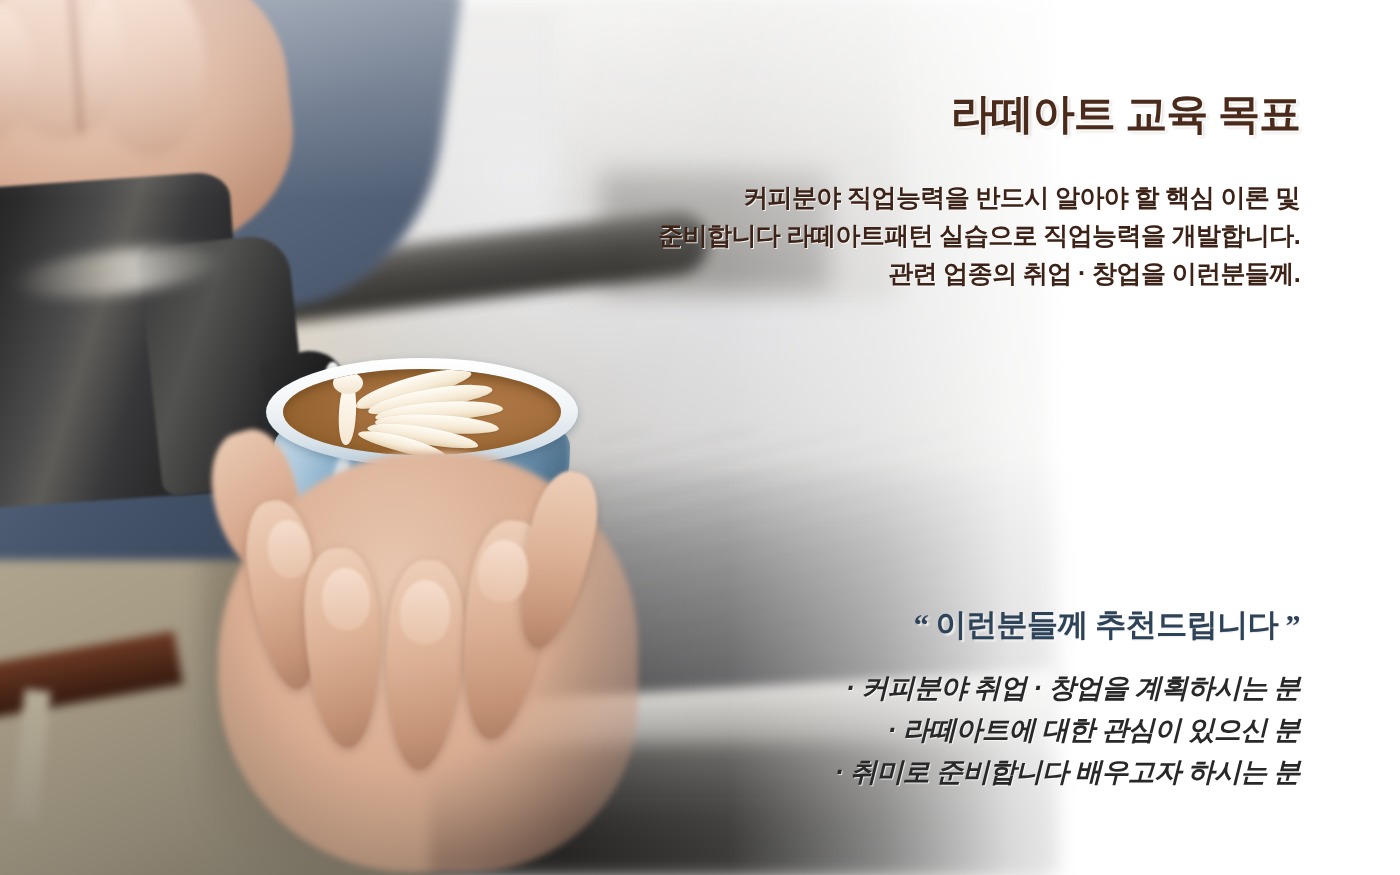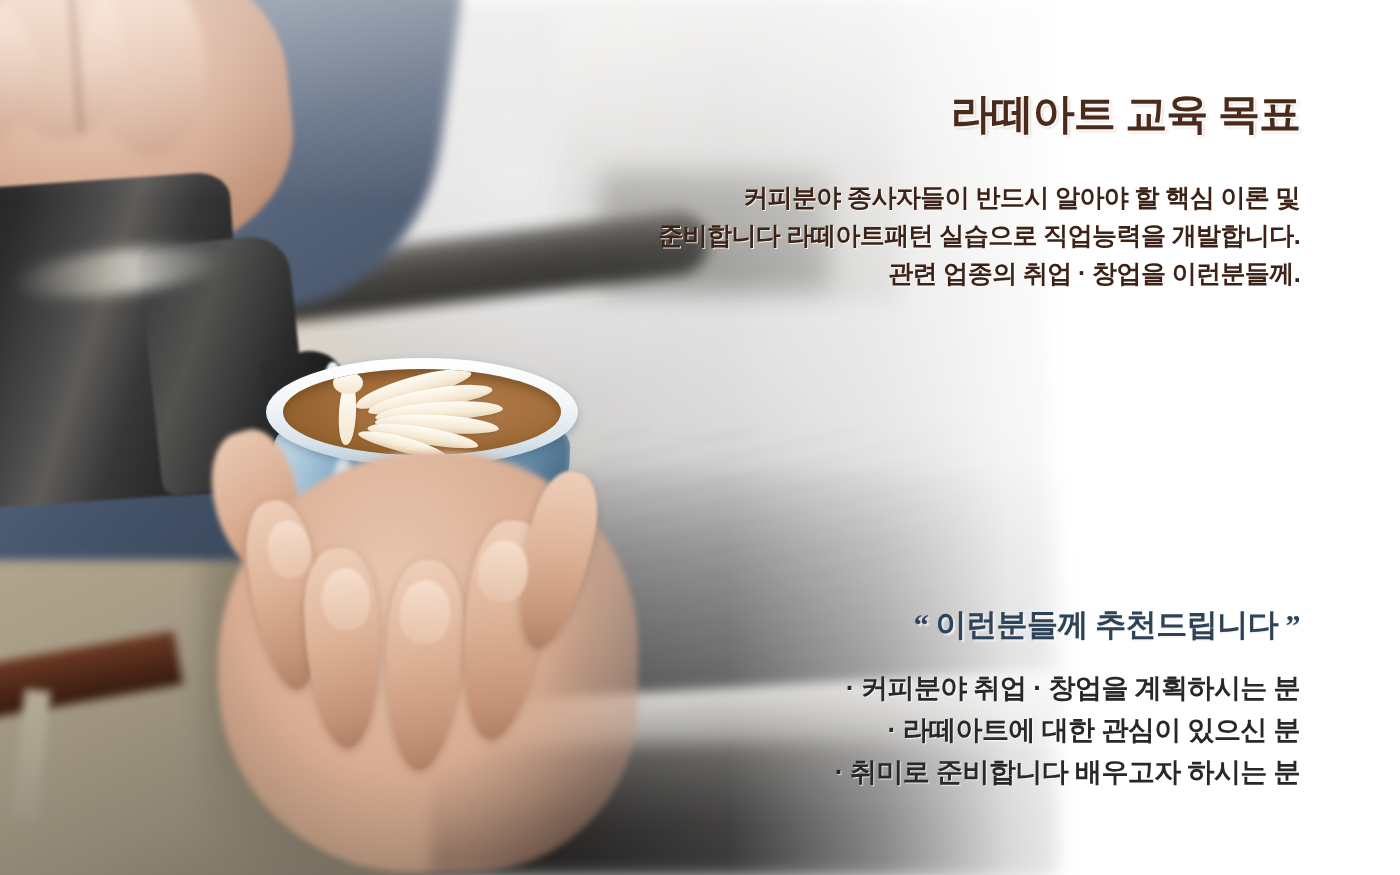--- a/index.html
+++ b/index.html
@@ -440,21 +440,21 @@
     right: 100px;
     top: 667px;
     text-align: right;
     color: #282828;
     font-size: 27px;
     font-weight: 600;
     line-height: 42px;
     letter-spacing: -0.6px;
     text-shadow: 1px 1px 1px rgba(255,255,255,.8);
   }
-  .rec-lines .ln { display: block; white-space: nowrap; }
+  .rec-lines .ln { display: block; white-space: nowrap; font-style: italic; }
 </style>
 </head>
 <body>
 
 <div id="banner">
 
   <div class="photo">
     <div class="bg-room"></div>
     <div class="bg-machine-body"></div>
     <div class="bg-machine-dark"></div>
@@ -520,21 +520,21 @@
 
     <div class="fade-top"></div>
     <div class="fade-right"></div>
   </div>
 
   <div class="text-layer">
 
     <div class="goal-title">라떼아트 교육 목표</div>
 
     <div class="goal-lines">
-      <span class="ln">커피분야 종사자들이 반드시 알아야 할 핵심 이론 및</span>
+      <span class="ln">커피분야 직업능력을 반드시 알아야 할 핵심 이론 및</span>
       <span class="ln">준비합니다 라떼아트패턴 실습으로 직업능력을 개발합니다.</span>
       <span class="ln">관련 업종의 취업 · 창업을 이런분들께.</span>
     </div>
 
     <div class="rec-title">
       <span class="qm">“</span>
       <span>이런분들께 추천드립니다</span>
       <span class="qm">”</span>
     </div>
 

